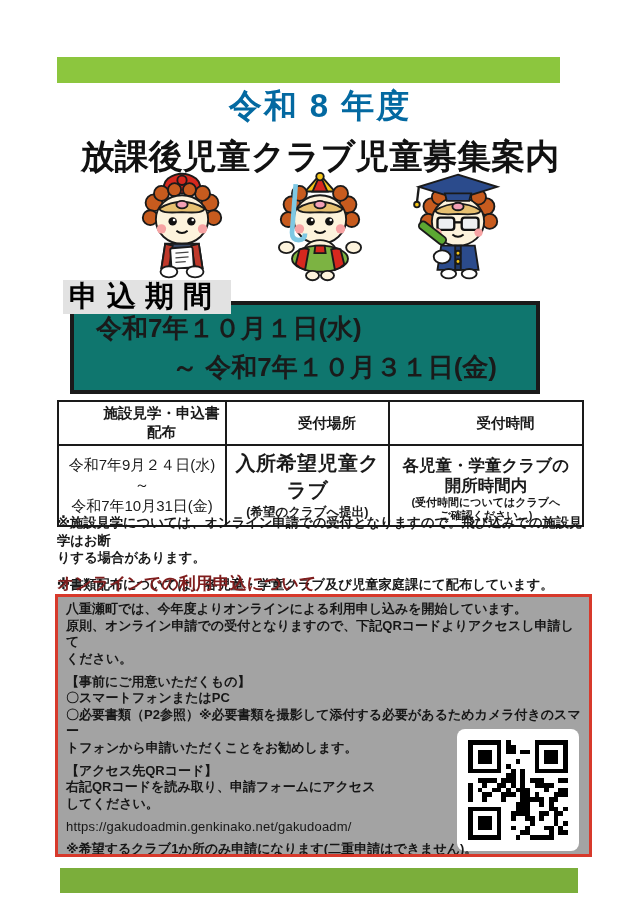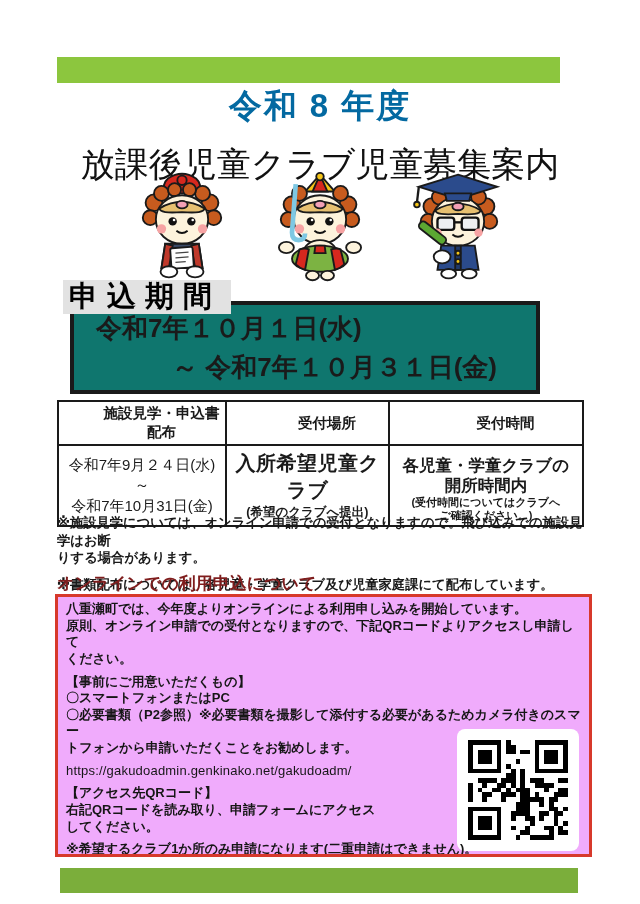--- a/index.html
+++ b/index.html
@@ -8,21 +8,21 @@
   .page {
     position:relative; width:640px; height:904px; background:#ffffff;
     overflow:hidden; margin:0 auto;
   }
   .bar { position:absolute; }
   .bar.top    { left:57px; top:57px;  width:503px; height:26px; }
   .bar.bottom { left:60px; top:868px; width:518px; height:25px; }
 
   .title-block { position:absolute; left:0; top:84px; width:640px; text-align:center; }
   .title-line1 { font-size:33px; font-weight:900; letter-spacing:2px; color:#0369a1; }
-  .title-line2 { font-size:34px; font-weight:400; letter-spacing:0px; color:#111; margin-top:13px; }
+  .title-line2 { font-size:34px; font-weight:700; letter-spacing:0px; color:#111; margin-top:5px; }
 
   .mascots { position:absolute; left:0; top:168px; width:640px;
     display:flex; justify-content:center; align-items:flex-end; gap:26px; }
   .mascot { width:112px; height:118px; }
   .mascot svg { width:100%; height:100%; }
 
   .period-label {
     position:absolute; left:63px; top:280px; z-index:3;
     background:#e2e2e2; color:#000; font-size:29px; font-weight:900;
     letter-spacing:9px; padding:1px 10px 1px 6px; line-height:1.1;
@@ -243,32 +243,32 @@
     </table>
 
   <div class="notes">
     <div class="note">※施設見学については、オンライン申請での受付となりますので。飛び込みでの施設見学はお断
 りする場合があります。</div>
     <div class="note">※書類配布については、各児童・学童クラブ及び児童家庭課にて配布しています。</div>
   </div>
 
   <div class="online-heading" style="color: #7f1d1d;">オンラインでの利用申込について</div>
 
-  <div class="online-box" style="border-color: rgb(215, 57, 43); background: #f0abfc;">
+  <div class="online-box" style="border-color: rgb(215, 57, 43); background: #a3a3a3;">
     <div class="para">八重瀬町では、今年度よりオンラインによる利用申し込みを開始しています。
 原則、オンライン申請での受付となりますので、下記QRコードよりアクセスし申請して
 ください。</div>
     <div class="para">【事前にご用意いただくもの】
 〇スマートフォンまたはPC
 〇必要書類（P2参照）※必要書類を撮影して添付する必要があるためカメラ付きのスマー
 トフォンから申請いただくことをお勧めします。</div>
-    <div class="para url">https://gakudoadmin.genkinako.net/gakudoadm/</div>
     <div class="para">【アクセス先QRコード】
 右記QRコードを読み取り、申請フォームにアクセス
 してください。</div>
+    <div class="para url">https://gakudoadmin.genkinako.net/gakudoadm/</div>
     <div class="para">※希望するクラブ1か所のみ申請になります(二重申請はできません)。
 ※兄弟姉妹も利用申込する場合は、人数分の申請が必要と
 なりますので、その都度アクセスしてください。</div>
     <div class="qr-plate">
       <svg viewBox="0 0 21 21">
           <g fill="#000">
             <rect x="8" y="0" width="1" height="1"></rect>
             <rect x="8" y="1" width="1" height="1"></rect>
             <rect x="9" y="1" width="1" height="1"></rect>
             <rect x="8" y="2" width="1" height="1"></rect>

